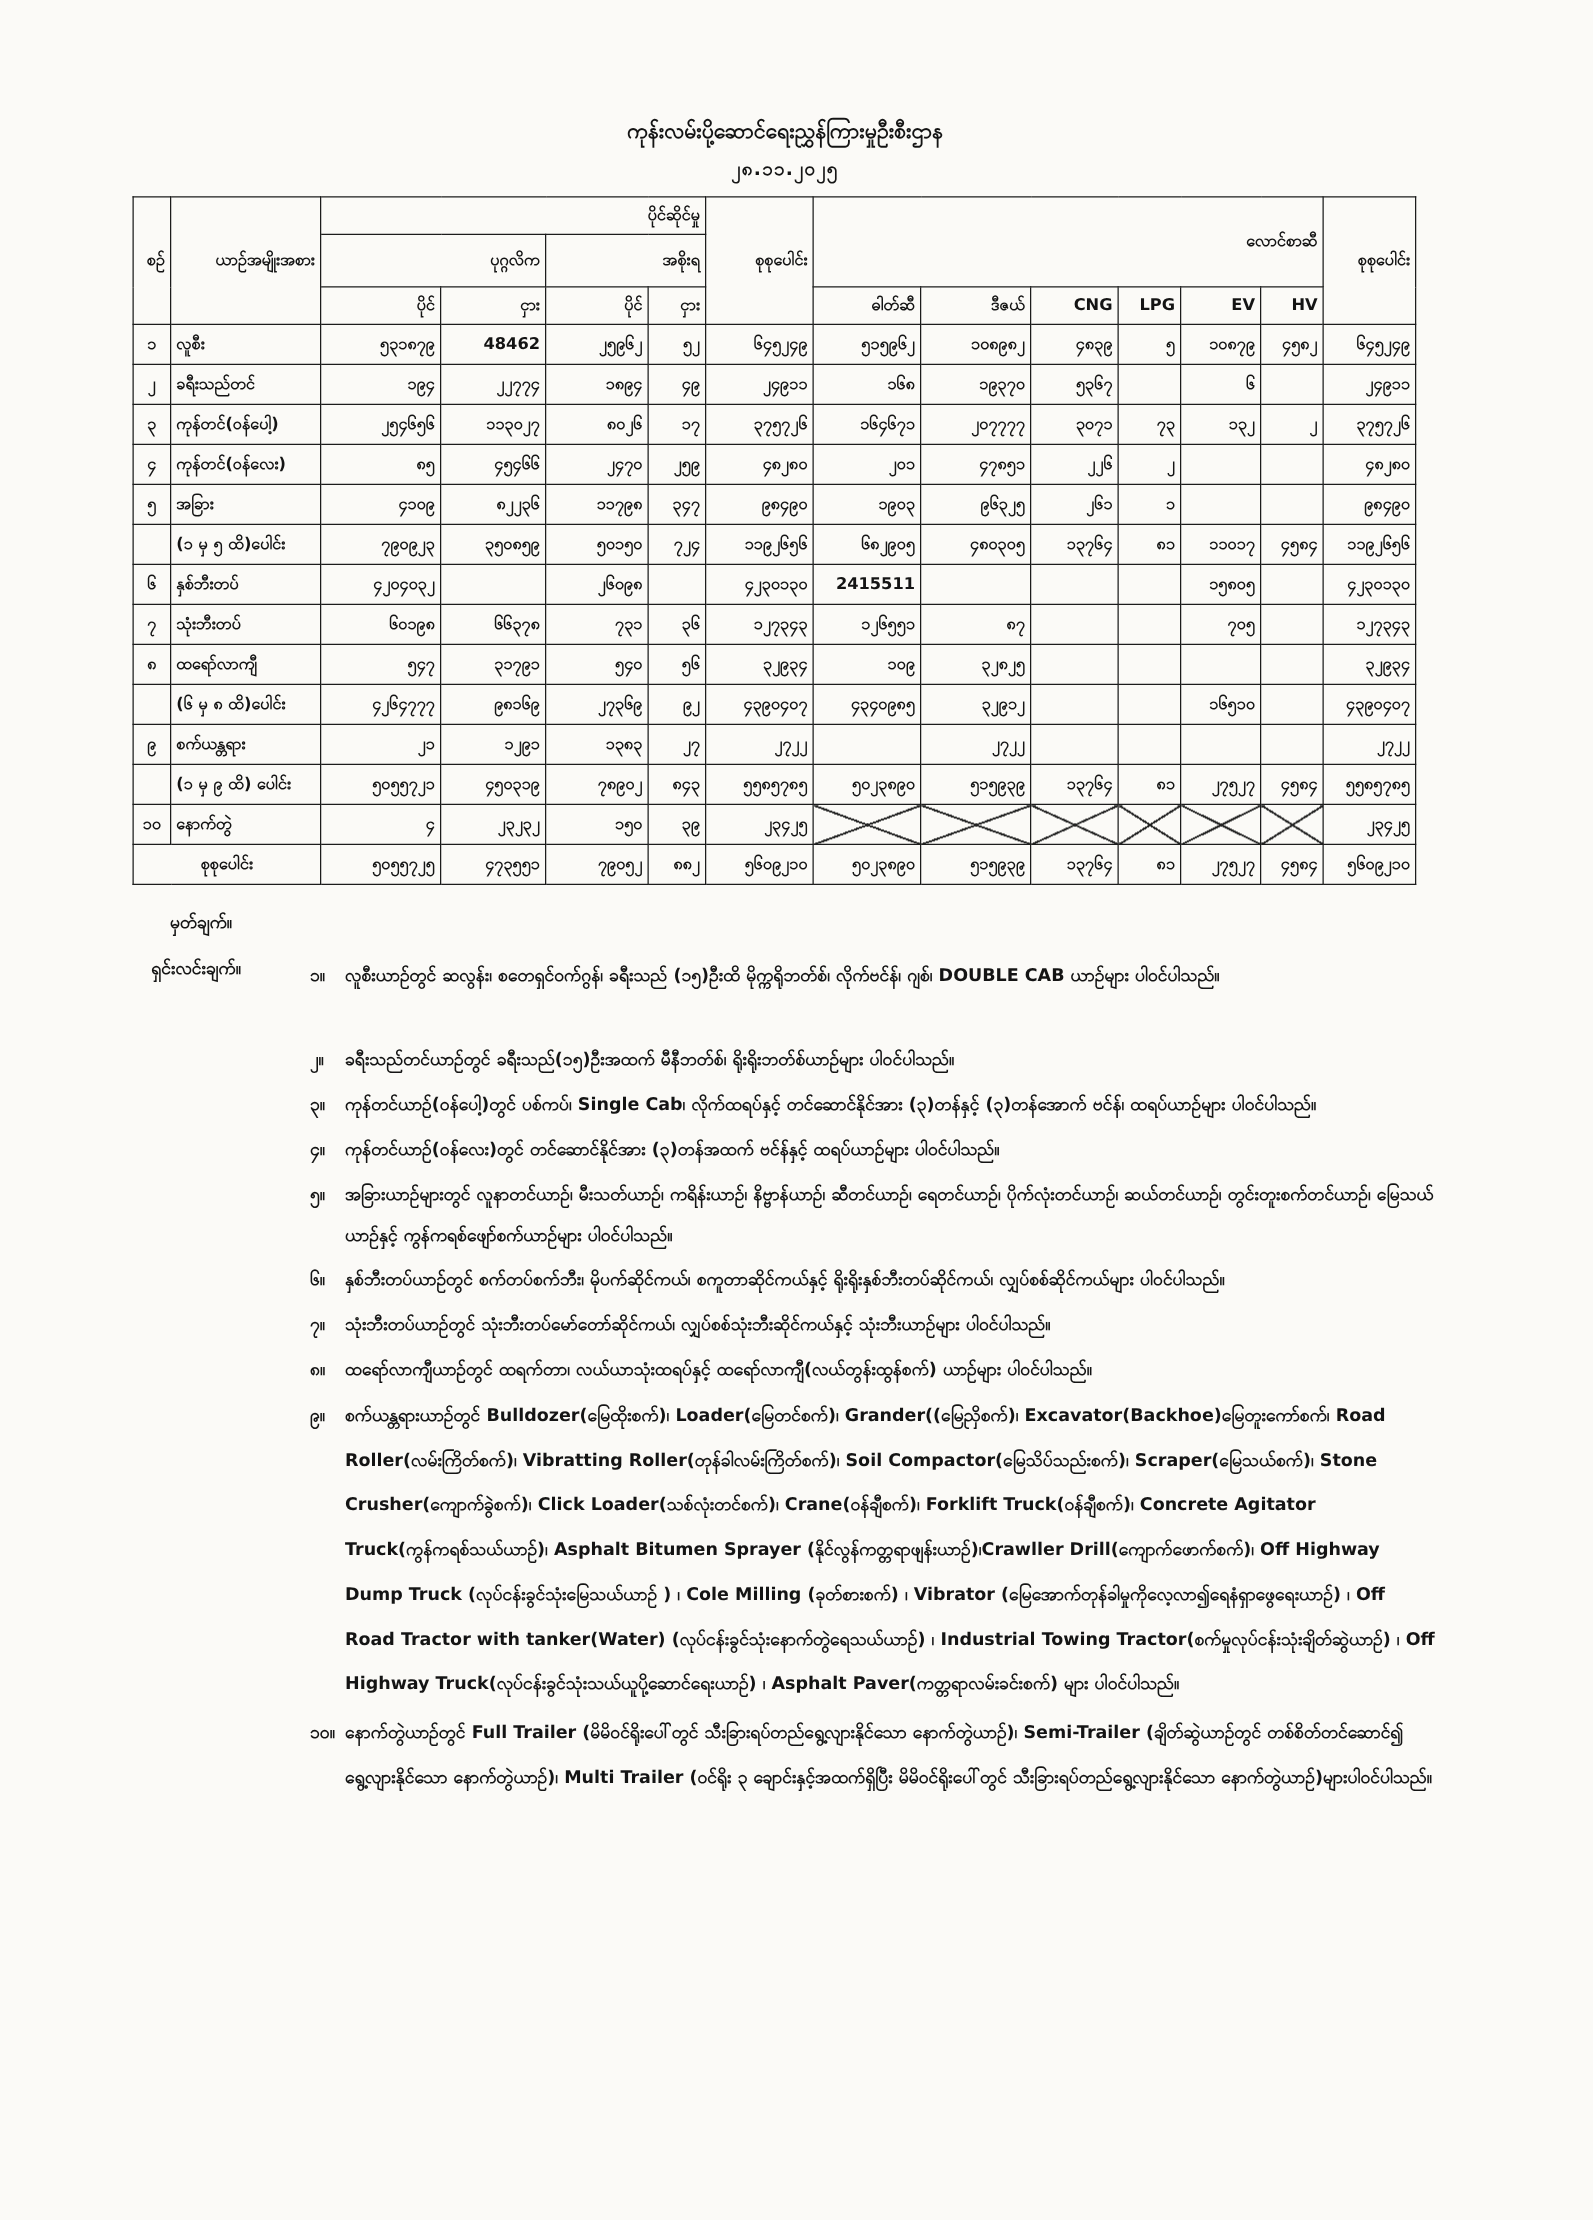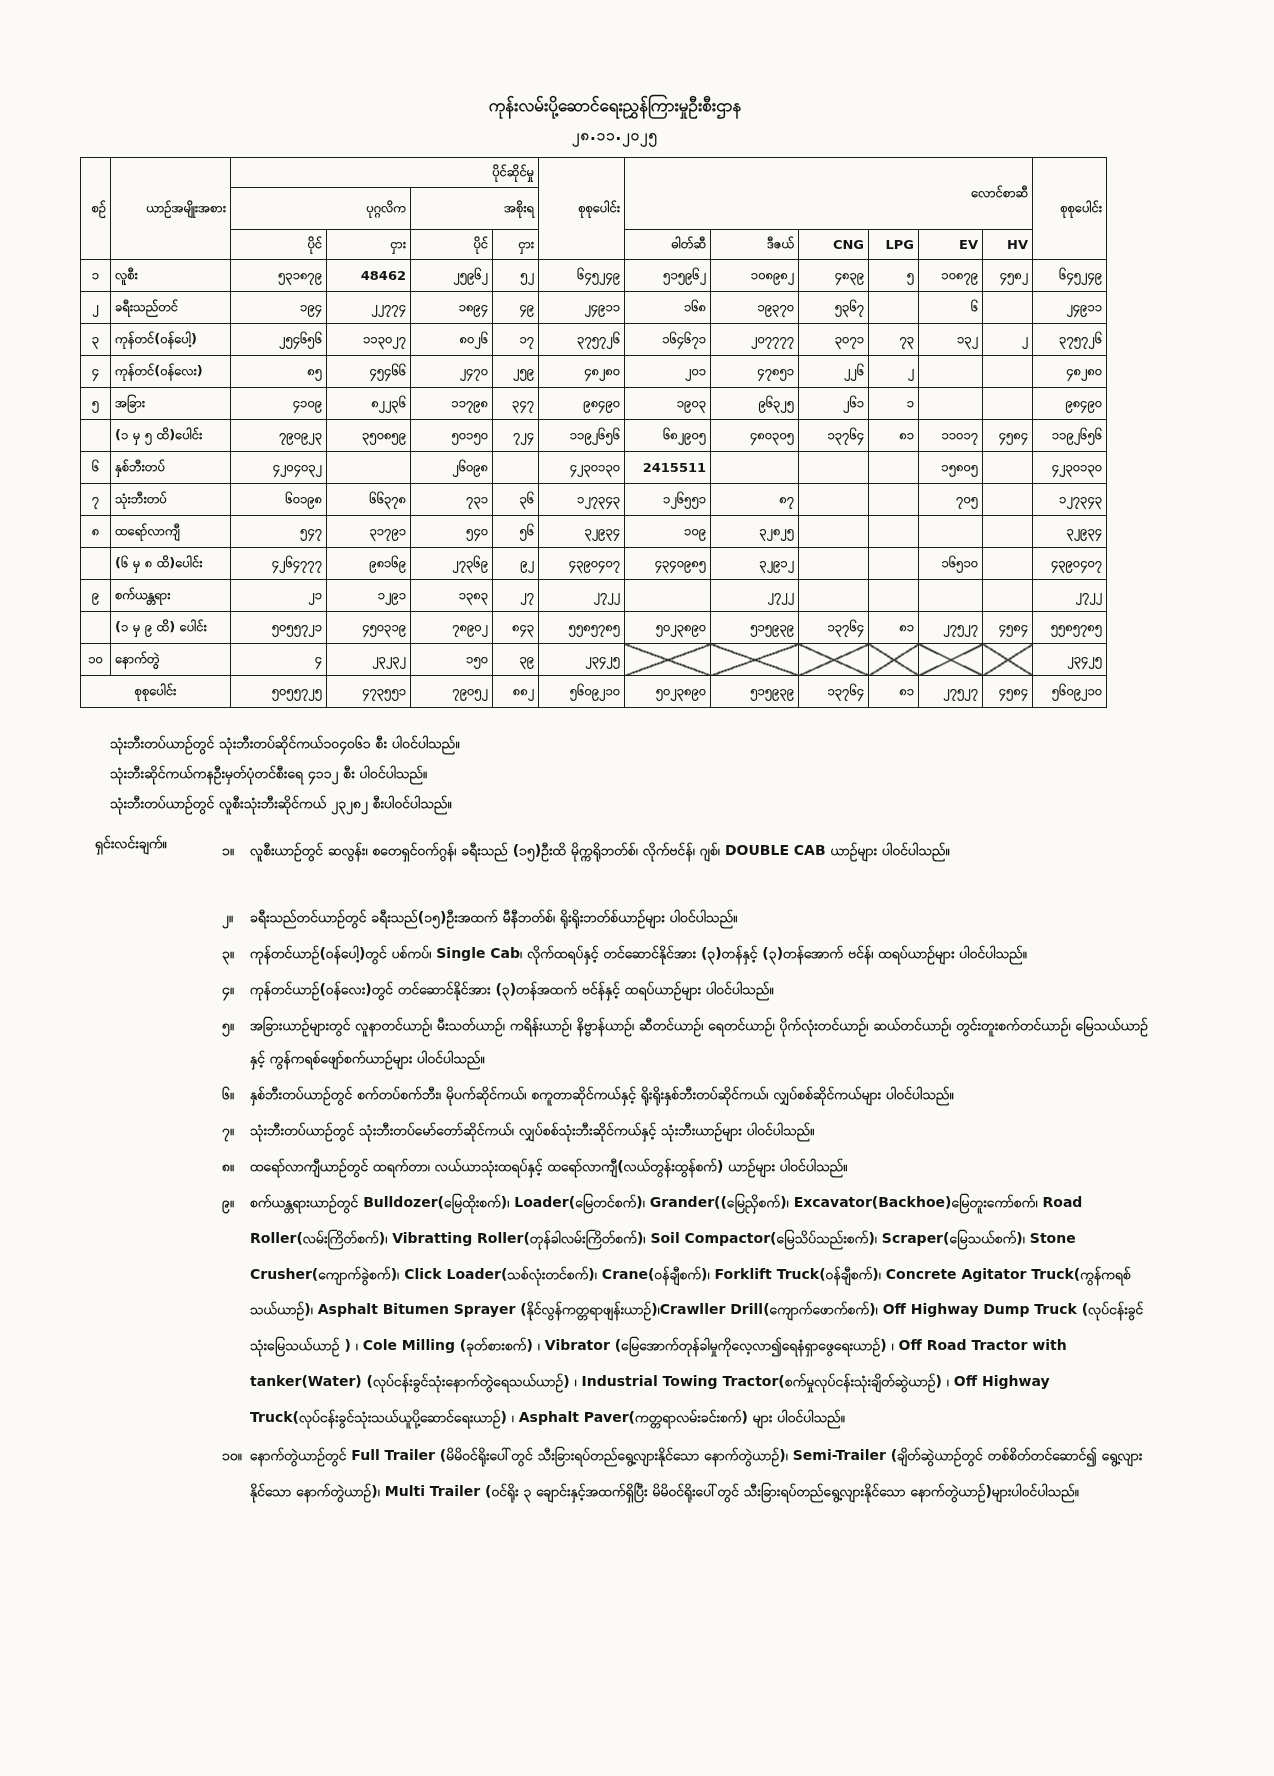--- a/index.html
+++ b/index.html
@@ -3,21 +3,21 @@
 <meta charset="utf-8">
 <style>
   html,body{margin:0;padding:0;}
   body{
     width:1274px;height:1776px;
     background:#fbfaf7;color:#141414;
     font-family:"DejaVu Sans","Liberation Sans",sans-serif;
     -webkit-font-smoothing:antialiased;
   }
   .page{position:relative;width:1274px;height:1776px;box-sizing:border-box;
-    padding:94px 124px 40px 80px;overflow:hidden;}
+    padding:94px 124px 40px 106px;overflow:hidden;}
   .title-block{text-align:center;}
   .doc-title{font-size:17px;font-weight:700;line-height:1.3;}
   .doc-subtitle{font-size:16px;font-weight:700;margin-top:9px;}
   .doc-date{font-size:15px;font-weight:700;margin-top:9px;letter-spacing:1px;}
 
   table.veh{border-collapse:collapse;table-layout:fixed;width:1026px;margin-top:10px;}
   table.veh th, table.veh td{
     border:1.6px solid #1c1c1c;
     font-size:13px;font-weight:700;
     padding:1px 4px;overflow:hidden;white-space:nowrap;
@@ -330,25 +330,21 @@
           <td class="c-num">၁၃၇၆၄</td>
           <td class="c-num">၈၁</td>
           <td class="c-num">၂၇၅၂၇</td>
           <td class="c-num">၄၅၈၄</td>
           <td class="c-num">၅၆၀၉၂၁၀</td>
         </tr>
       </tbody>
   </table>
 
   <div class="notes-block">
-    <div class="notes-lines">
-      <div class="note-line">သုံးဘီးတပ်ယာဉ်တွင် သုံးဘီးတပ်ဆိုင်ကယ်၁၀၄၀၆၁ စီး ပါဝင်ပါသည်။</div>
-      <div class="note-line">သုံးဘီးဆိုင်ကယ်ကနဦးမှတ်ပုံတင်စီးရေ ၄၁၁၂ စီး ပါဝင်ပါသည်။</div>
-      <div class="note-line">သုံးဘီးတပ်ယာဉ်တွင် လူစီးသုံးဘီးဆိုင်ကယ် ၂၃၂၈၂ စီးပါဝင်ပါသည်။</div>
-    </div>
+    <div class="notes-label">မှတ်ချက်။</div>
   </div>
 
   <div class="exp-block">
     <div class="exp-label">ရှင်းလင်းချက်။</div>
     <div class="exp-items" id="exp-items">
         <div class="exp-item gap-large">
           <span class="exp-num">၁။</span>
           <div class="exp-text">လူစီးယာဉ်တွင် ဆလွန်း၊ စတေရှင်ဝက်ဂွန်၊ ခရီးသည် (၁၅)ဦးထိ မိုက္ကရိုဘတ်စ်၊ လိုက်ဗင်န်၊ ဂျစ်၊ DOUBLE CAB ယာဉ်များ ပါဝင်ပါသည်။</div>
         </div>
         <div class="exp-item">

